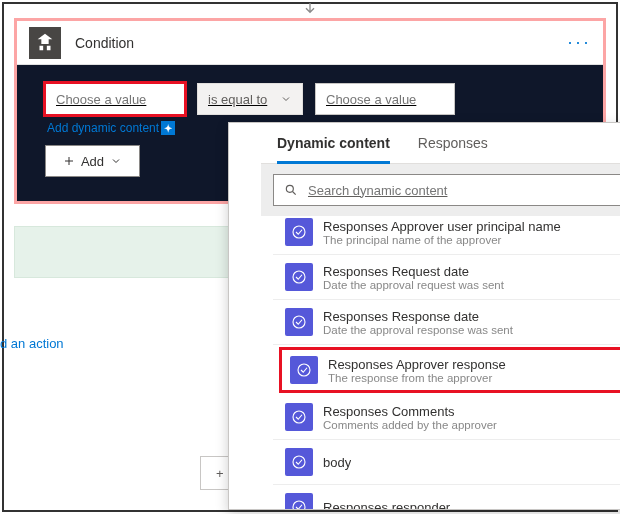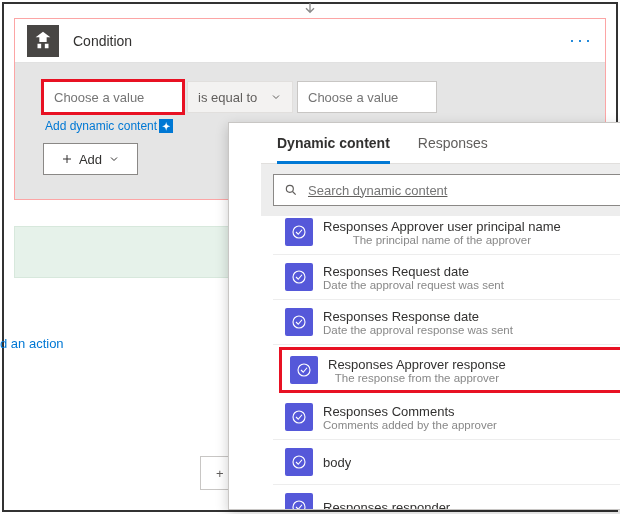--- a/index.html
+++ b/index.html
@@ -5,37 +5,37 @@
   * { box-sizing: border-box; margin: 0; padding: 0; font-family: "Segoe UI", Arial, sans-serif; }
   body { width: 620px; height: 514px; background: #fff; position: relative; overflow: hidden; }
 
   .outer-border { border: 2px solid #323232; position: absolute; inset: 2px; }
 
   .arrow-in { position: absolute; top: 0; left: 50%; transform: translateX(-50%); width: 20px; height: 18px; display:flex; align-items:center; justify-content:center; color:#888; }
   .arrow-in svg { width: 16px; height: 16px; stroke:#8a8a8a; }
 
   .condition-card {
     position: absolute; top: 18px; left: 14px; right: 14px;
-    border: 1px solid #fca5a5; background: #e5e5e5;
+    border: 3px solid #fca5a5; background: #0f172a;
   }
   .condition-header {
     display:flex; align-items:center; height:44px; padding: 0 12px;
     border-bottom: 1px solid #e1e1e1; background:#fff;
     justify-content: space-between;
   }
   .header-left { display:flex; align-items:center; gap:14px; }
   .cond-icon {
     width:32px; height:32px; background:#484644; display:flex; align-items:center; justify-content:center;
   }
   .cond-icon svg { width:22px; height:22px; fill:#fff; }
   .cond-title { font-size:14px; color:#323130; }
   .ellipsis { color:#0078d4; font-size:18px; letter-spacing:2px; cursor:pointer; }
 
   .condition-body { padding: 18px 28px 24px; }
-  .row1 { display:flex; gap:4px; align-items:flex-end; }
+  .row1 { display:flex; gap:12px; align-items:flex-end;text-decoration:underline; }
 
   .value-input {
     width: 140px; height: 32px; border:1px solid #8a8886; padding: 0 10px;
     font-size: 13px; color:#605e5c; background:#fff;
   }
   .value-input2 {
     width: 140px; height: 32px; border:1px solid #c8c6c4; padding: 0 10px;
     font-size: 13px; color:#a19f9d; background:#fff;
   }
   .operator-select {
@@ -80,21 +80,21 @@
   .item-list { flex:1; overflow:hidden;margin-left:12px; }
   .item {
     display:flex; gap:10px; padding:8px 12px; align-items:center;
     border-bottom:1px solid #ededed; background:#fff;
   }
   .item.partial-top { padding-top:2px; }
   .item-icon { width:28px; height:28px; background:#5558d9; display:flex; align-items:center; justify-content:center; flex-shrink:0; border-radius:2px; }
   .item-icon svg { width:18px; height:18px; fill:none; stroke:#fff; stroke-width:1.5; }
   .item-text { display:flex; flex-direction:column; min-width:0; }
   .item-title { font-size:13px; color:#323130; white-space:nowrap; overflow:hidden; text-overflow:ellipsis; }
-  .item-desc { font-size:11.5px; color:#888; white-space:nowrap; overflow:hidden; text-overflow:ellipsis;text-align:center; }
+  .item-desc { font-size:11.5px; color:#888; white-space:nowrap; overflow:hidden; text-overflow:ellipsis; }
 
   .item-highlighted { border:3px solid #e81123; margin:2px 6px; padding:6px 8px; }
 
   .scroll-thumb { position:absolute; right:0; top:262px; width:8px; height:48px; background:#c8c6c4; }
 
   .new-step {
     position:absolute; bottom:24px; left:200px; width:60px; height:34px;
     border:1px solid #c8c6c4; background:#fff; display:flex; align-items:center; justify-content:center;
     font-size:13px; color:#605e5c; gap:4px;
   }

